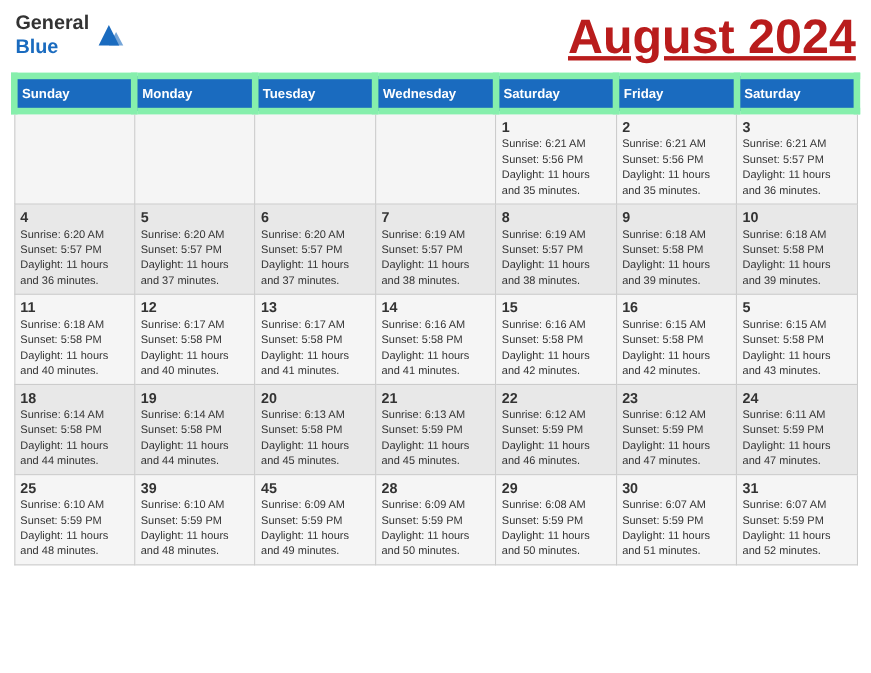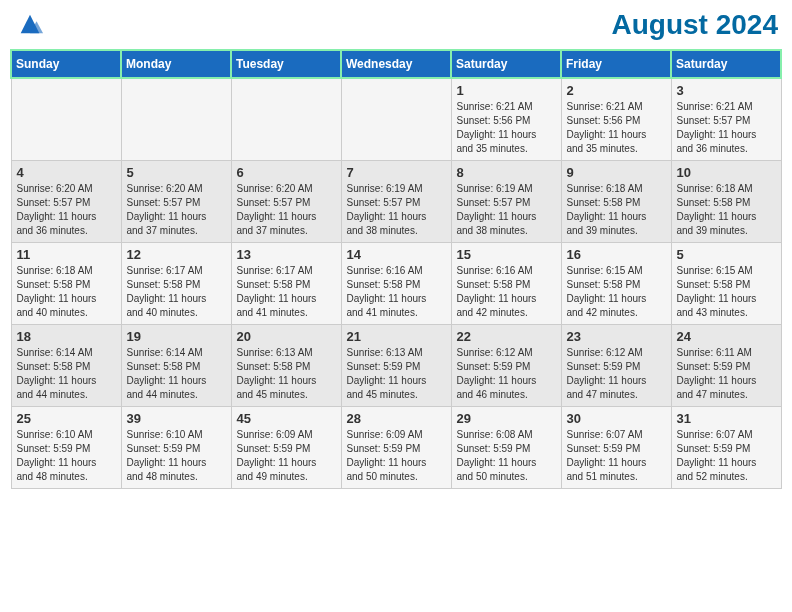--- a/index.html
+++ b/index.html
@@ -39,44 +39,45 @@
     }
     .logo-icon {
       width: 28px;
       height: 28px;
       margin-left: 2px;
     }
     .title-section {
       text-align: right;
     }
     .month-year {
-      font-size: 28px;
-      font-weight: bold;
-      color: #0369a1;
+      font-size: 44px;
+      font-weight: bold;
+      color: #b91c1c;
       line-height: 1.1;
+      text-decoration: underline;
     }
     .location {
       font-size: 16px;
       color: #555;
     }
     table {
       width: 100%;
       border-collapse: collapse;
       font-size: 11px;
     }
     thead tr {
       background-color: #1a6bbf;
       color: white;
     }
     thead th {
       padding: 6px 4px;
       text-align: left;
       font-size: 12px;
       font-weight: bold;
-      border: 2px solid #86efac;
+      border: 6px solid #86efac;
     }
     tbody tr {
       vertical-align: top;
     }
     tbody tr:nth-child(odd) {
       background-color: #f5f5f5;
     }
     tbody tr:nth-child(even) {
       background-color: #e8e8e8;
     }
@@ -100,20 +101,24 @@
     }
     .empty-cell {
       background-color: inherit;
     }
   </style>
 </head>
 <body>
 
 <div class="header">
   <div class="logo">
+    <div class="logo-text">
+      <span class="logo-general">General</span>
+      <span class="logo-blue">Blue</span>
+    </div>
     <svg class="logo-icon" viewBox="0 0 30 30">
       <polygon points="5,25 15,5 25,25" fill="#1a6bbf"></polygon>
       <polygon points="15,25 22,12 29,25" fill="#1a6bbf" opacity="0.6"></polygon>
     </svg>
   </div>
   <div class="title-section">
     <div class="month-year">August 2024</div>
   </div>
 </div>
 

